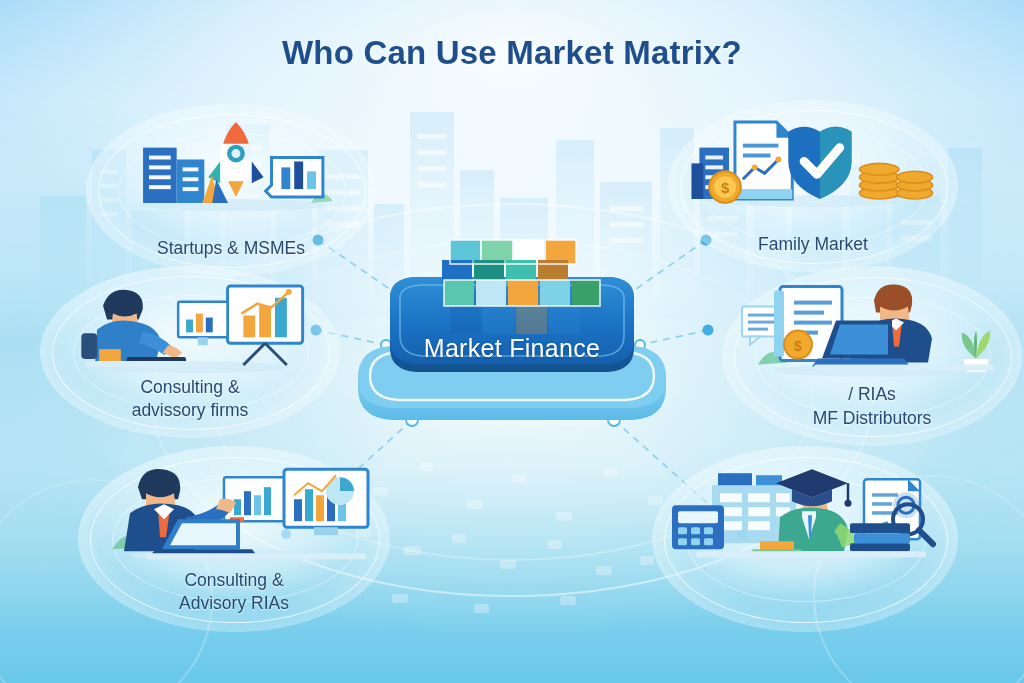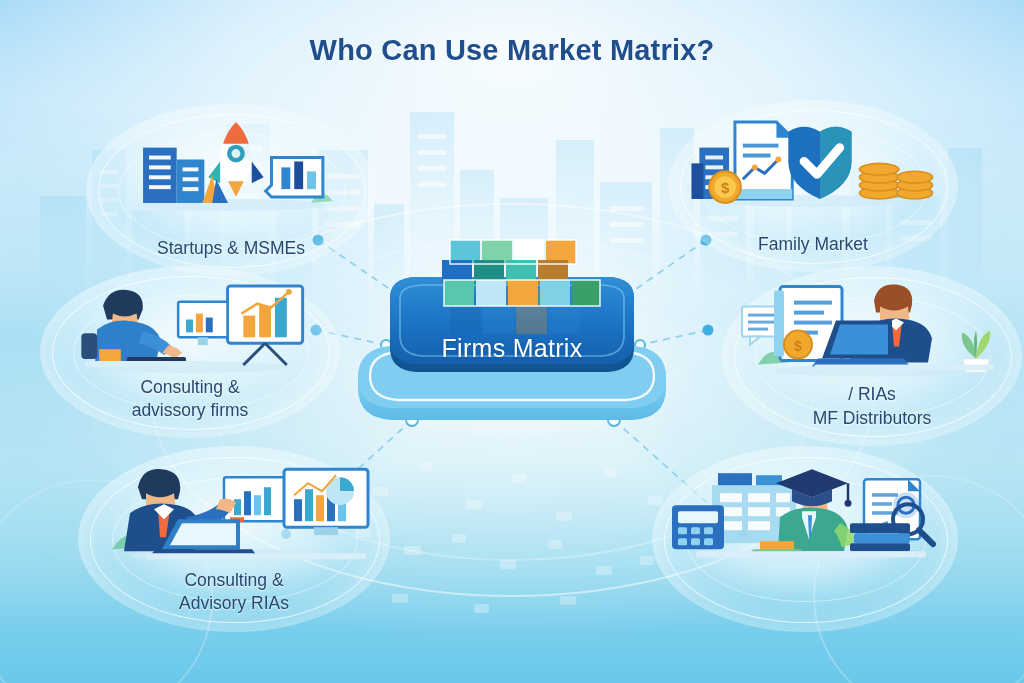--- a/index.html
+++ b/index.html
@@ -16,21 +16,21 @@
     content:"";position:absolute;inset:0;pointer-events:none;
     background:
       radial-gradient(60% 50% at 2% 50%, rgba(120,205,238,.55) 0%, rgba(120,205,238,0) 70%),
       radial-gradient(60% 50% at 98% 50%, rgba(120,205,238,.45) 0%, rgba(120,205,238,0) 70%);
   }
   .svgfill{position:absolute;inset:0;width:1024px;height:683px;}
 
   
   #title{
     position:absolute;left:0;right:0;top:34px;text-align:center;
-    font-size:29px;font-weight:bold;letter-spacing:.2px;
+    font-size:33px;font-weight:bold;letter-spacing:.2px;
     color:#1f4e8c;z-index:40;
     text-shadow:0 1px 2px rgba(255,255,255,.85);
   }
 
   
   .node{position:absolute;z-index:30;}
   .node .bubble{
     position:absolute;inset:0;border-radius:50%;
     background:radial-gradient(60% 60% at 48% 40%, rgba(255,255,255,.80) 0%, rgba(240,251,255,.50) 48%, rgba(219,243,253,.22) 72%, rgba(219,243,253,0) 100%);
     box-shadow:inset 0 0 38px rgba(255,255,255,.62);
@@ -254,21 +254,21 @@
           <rect x="174" y="52" width="30" height="26" fill="#f4a63e"></rect>
           <rect x="206" y="52" width="30" height="26" fill="#7fd2e6"></rect>
           <rect x="238" y="52" width="28" height="26" fill="#3aa06a"></rect>
         </g>
         <g fill="none" stroke="#ffffff" stroke-width="1.6" opacity=".85">
           <rect x="110" y="52" width="156" height="26"></rect>
           <rect x="116" y="12" width="126" height="24"></rect>
         </g>
       </g>
     </svg>
-    <div id="hubLabel">Firms Matrix</div>
+    <div id="hubLabel">Market Finance</div>
   </div>
 
   <div class="node" style="left:86px;top:104px;width:290px;height:172px;">
     <div class="bubble"></div>
     <div class="ring"></div>
     <div class="ring2"></div>
     <div class="art">
       <svg viewBox="0 0 290 94">
         <ellipse cx="145" cy="88" rx="96" ry="6" fill="#cfeaf6" opacity=".7"></ellipse>
         <path d="M60,86 q8,-16 20,-2 z" fill="#7fd3a8" opacity=".8"></path>

